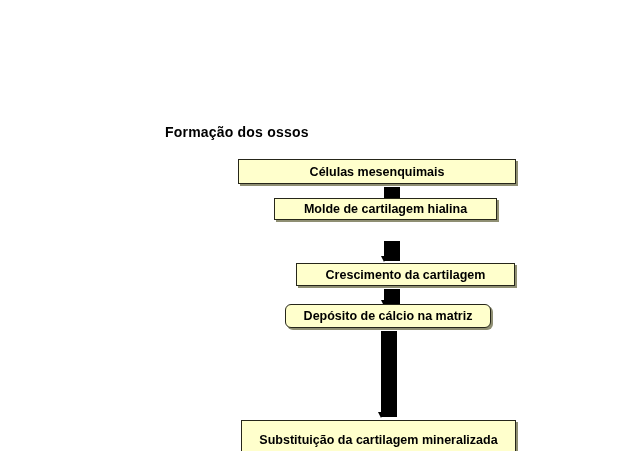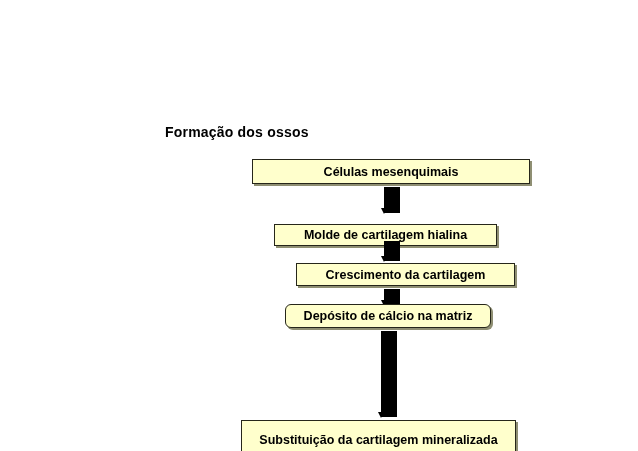--- a/index.html
+++ b/index.html
@@ -38,22 +38,22 @@
     justify-content: center;
     background: var(--box-fill);
     border: 1px solid var(--box-border);
     box-shadow: 2px 2px 0 0 var(--box-shadow);
     font-size: 12.5px;
     font-weight: bold;
     color: #000000;
     white-space: nowrap;
     text-align: center;
   }
-  .b1 { left: 188px; top: 95px;  width: 278px; height: 25px; }
-  .b2 { left: 210px; top: 160px; width: 223px; height: 22px; }
+  .b1 { left: 174px; top: 95px;  width: 278px; height: 25px; }
+  .b2 { left: 210px; top: 134px; width: 223px; height: 22px; }
   .b3 { left: 232px; top: 199px; width: 219px; height: 23px; }
   .b4 { left: 221px; top: 240px; width: 206px; height: 24px; border-radius: 6px; }
   .b5 { left: 177px; top: 356px; width: 275px; height: 39px; }
   .arrow {
     position: absolute;
     width: 1px;
     background: var(--arrow);
   }
   .arrow::after {
     content: "";

